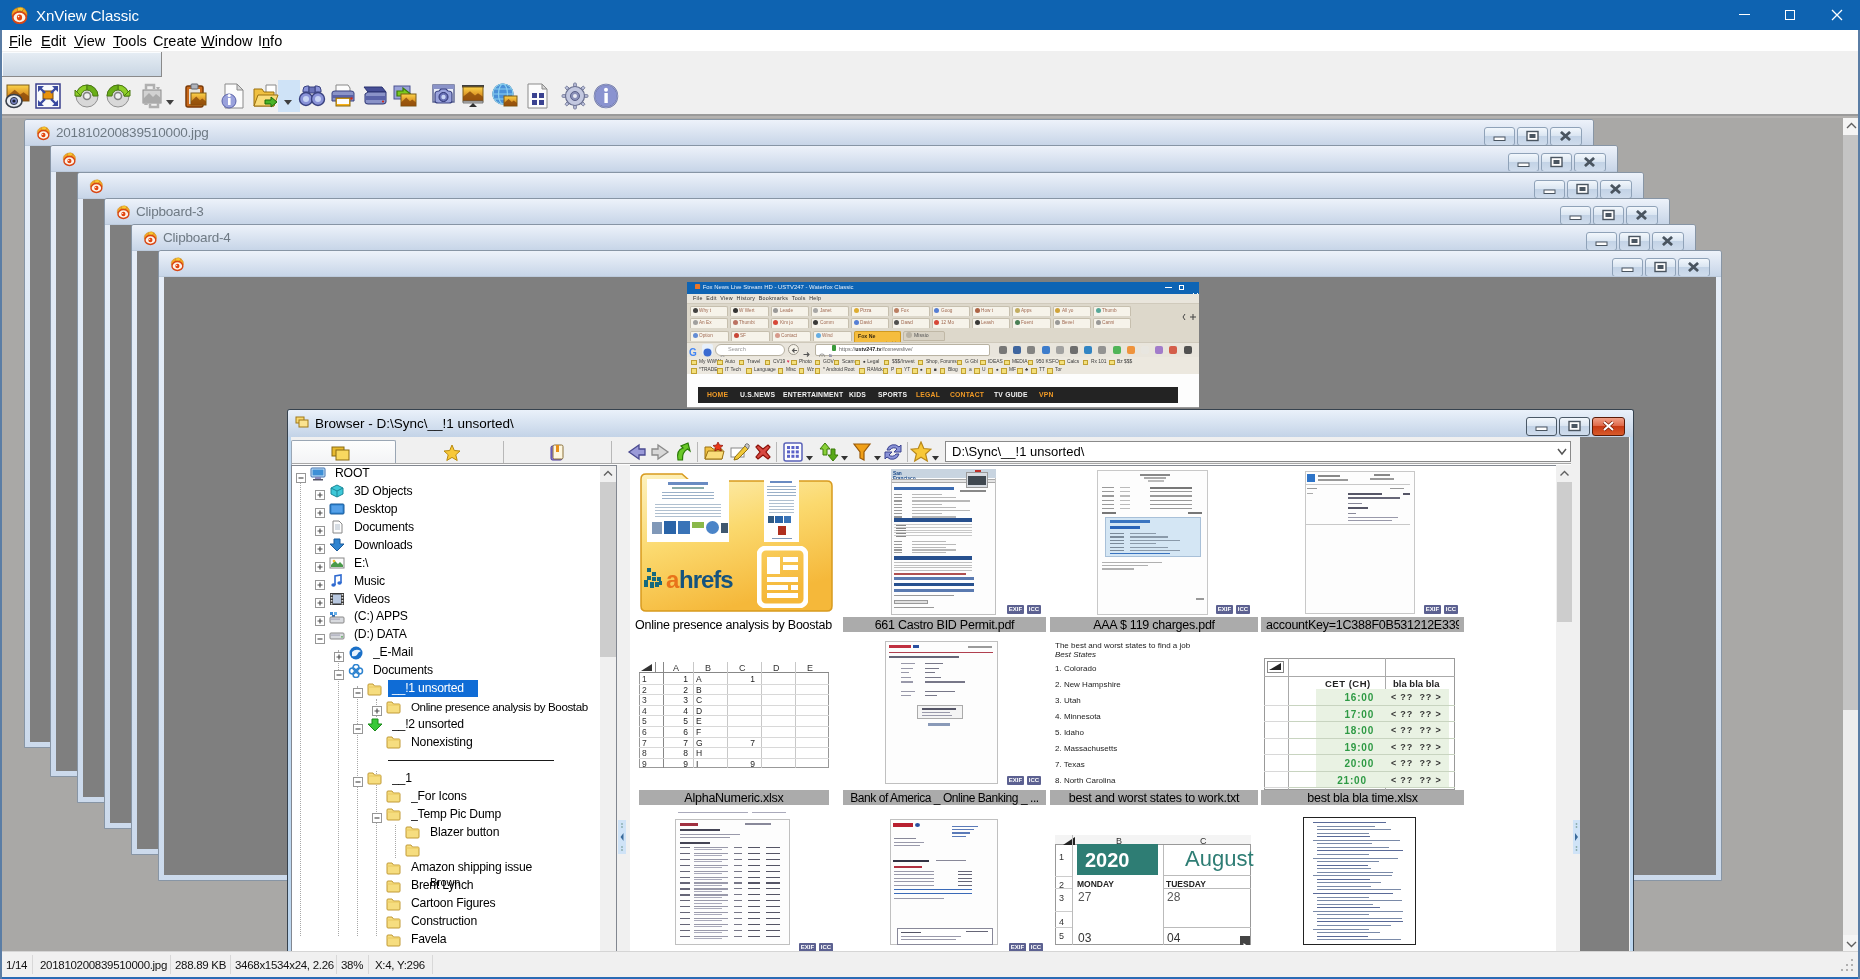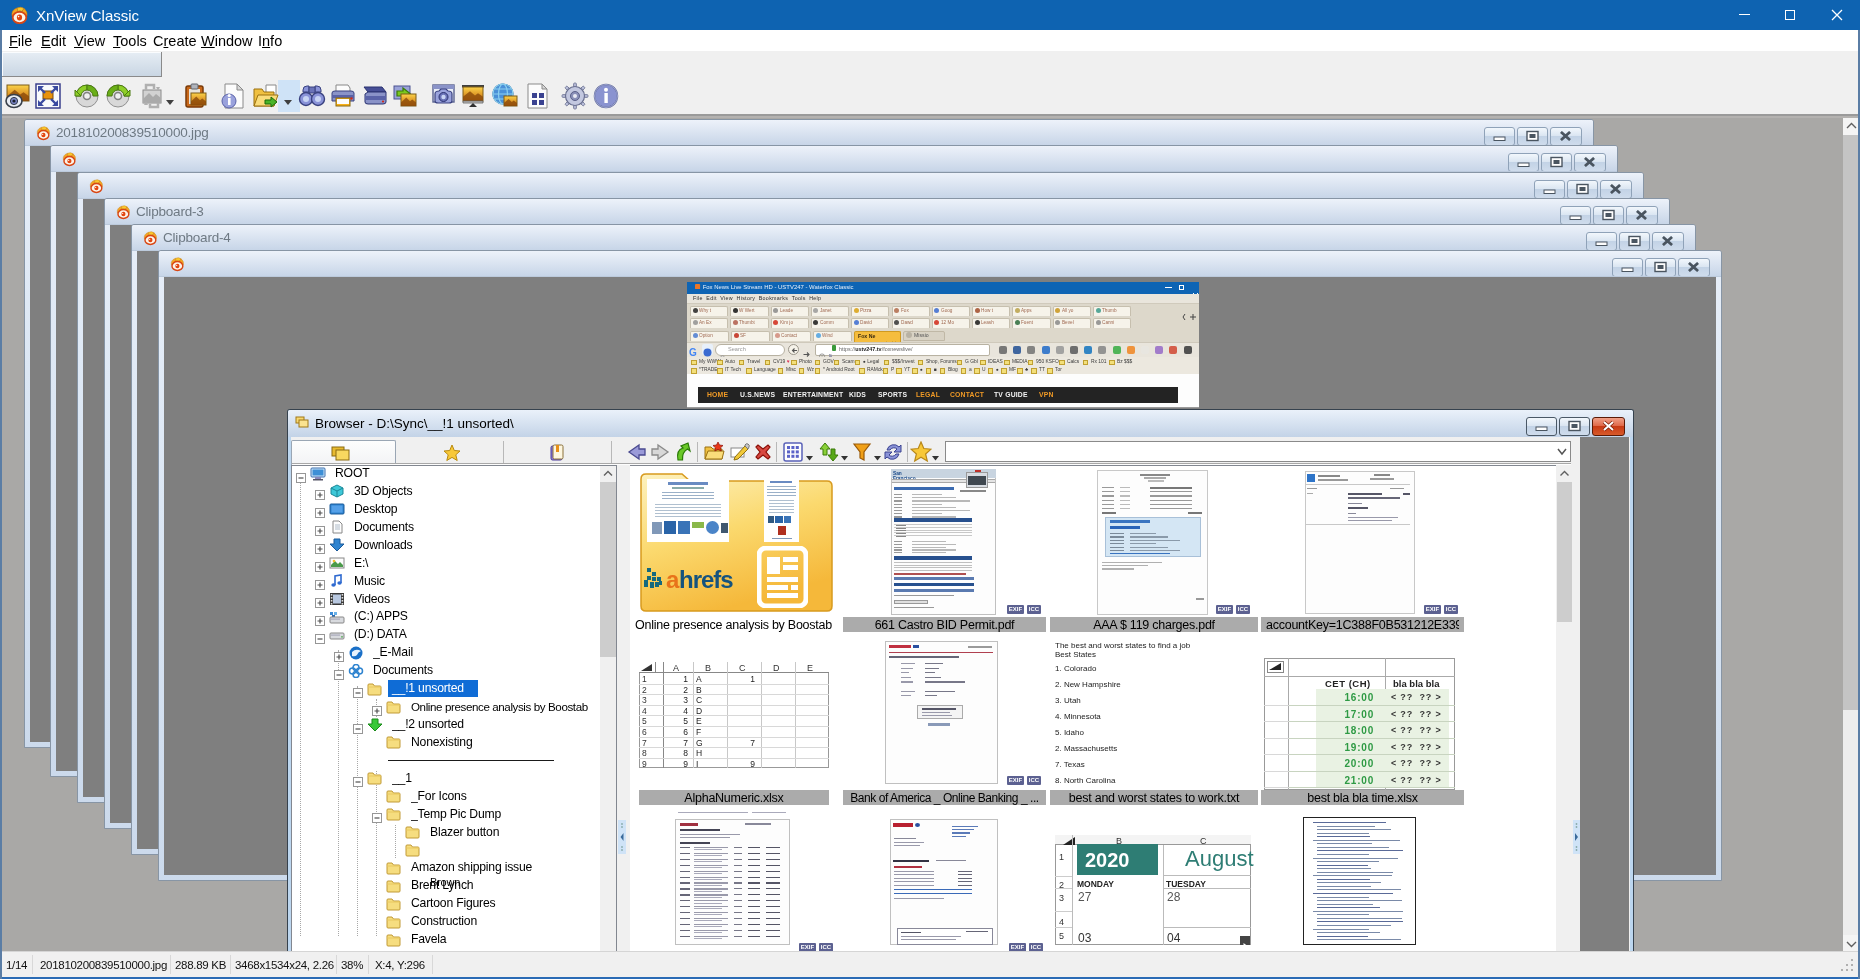--- a/index.html
+++ b/index.html
@@ -759,20 +759,21 @@
         <path d="M17 13 A7 7 0 0 1 5 16 L3 18 L3 11 L10 11 L7 14 A4.5 4.5 0 0 0 14 13 Z" fill="#8a93d8" stroke="#3a4290" stroke-width="1"></path>
       </svg></div>
 <div style="position:absolute;left:907px;top:442px;width:1px;height:20px;background:#b8b8b8;"></div>
 <div style="position:absolute;left:910px;top:441px;width:22px;height:22px;"><svg width="22" height="22" viewBox="0 0 22 22">
         <path d="M11 1 L13.8 7.5 L21 8.2 L15.6 13 L17.3 20 L11 16.2 L4.7 20 L6.4 13 L1 8.2 L8.2 7.5 Z" fill="#f8c838" stroke="#b8881a" stroke-width="1.2"></path>
       </svg></div>
 <div style="position:absolute;left:931px;top:448px;width:9px;height:9px;"><svg width="9" height="9">
         <path d="M1 3 L8 3 L4.5 7.5 Z" fill="#333"></path>
       </svg></div>
 <div style="position:absolute;left:945px;top:441px;width:626px;height:21px;background:#fff;border:1px solid #8a8a8a;"></div>
+<div style="position:absolute;left:952px;top:444px;width:500px;height:15px;font-size:13px;color:#000;">D:\Sync\__!1 unsorted\</div>
 <div style="position:absolute;left:1556px;top:444px;width:12px;height:14px;"><svg width="12" height="14">
         <path d="M2 5 L6 10 L10 5" stroke="#555" stroke-width="1.5" fill="none"></path>
       </svg></div>
 <div style="position:absolute;left:291px;top:465px;width:326px;height:487px;background:#fff;border:1px solid #828790;border-bottom:none;"></div>
 <div style="position:absolute;left:600px;top:466px;width:16px;height:486px;background:#f0f0f0;"></div>
 <div style="position:absolute;left:600px;top:466px;width:16px;height:16px;background:#f0f0f0;"><svg width="16" height="16">
         <path d="M4 9.5 L8 5.5 L12 9.5" stroke="#606060" stroke-width="1.4" fill="none"></path>
       </svg></div>
 <div style="position:absolute;left:600px;top:482px;width:16px;height:175px;background:#cdcdcd;"></div>
 <div style="position:absolute;left:618px;top:820px;width:8px;height:34px;background:#cfe3f7;"><svg width="8" height="34">
@@ -1305,21 +1306,21 @@
 <div style="position:absolute;left:917px;top:705px;width:46px;height:14px;background:#f4f4f4;border:1px solid #aaa;"></div>
 <div style="position:absolute;left:922px;top:708px;width:34px;height:2px;background:#556;"></div>
 <div style="position:absolute;left:922px;top:712px;width:28px;height:1px;background:#99a;"></div>
 <div style="position:absolute;left:922px;top:715px;width:30px;height:1px;background:#99a;"></div>
 <div style="position:absolute;left:928px;top:723px;width:22px;height:2.5px;background:#8a9ab8;"></div>
 <div style="position:absolute;left:1007px;top:776px;width:17px;height:9px;background:#5c6191;color:#fff;font-size:6px;font-weight:bold;text-align:center;line-height:9px;border-radius:1px;">EXIF</div>
 <div style="position:absolute;left:1027px;top:776px;width:14px;height:9px;background:#5c6191;color:#fff;font-size:6px;font-weight:bold;text-align:center;line-height:9px;border-radius:1px;">ICC</div>
 <div style="position:absolute;left:843px;top:790px;width:203px;height:15px;background:#ababab;"></div>
 <div style="position:absolute;left:845px;top:791px;width:199px;height:14px;font-size:12px;letter-spacing:-0.45px;color:#000;text-align:center;overflow:hidden;white-space:nowrap;">Bank of America _ Online Banking _ ...</div>
 <div style="position:absolute;left:1055px;top:641px;width:200px;height:9px;font-size:8px;color:#222;">The best and worst states to find a job</div>
-<div style="position:absolute;left:1055px;top:650px;width:200px;height:9px;font-size:8px;color:#222;">Best States</div>
+<div style="position:absolute;left:1055px;top:650px;width:200px;height:9px;font-size:8px;color:#222;font-style:italic;">Best States</div>
 <div style="position:absolute;left:1055px;top:664px;width:200px;height:9px;font-size:8px;color:#222;">1. Colorado</div>
 <div style="position:absolute;left:1055px;top:680px;width:200px;height:9px;font-size:8px;color:#222;">2. New Hampshire</div>
 <div style="position:absolute;left:1055px;top:696px;width:200px;height:9px;font-size:8px;color:#222;">3. Utah</div>
 <div style="position:absolute;left:1055px;top:712px;width:200px;height:9px;font-size:8px;color:#222;">4. Minnesota</div>
 <div style="position:absolute;left:1055px;top:728px;width:200px;height:9px;font-size:8px;color:#222;">5. Idaho</div>
 <div style="position:absolute;left:1055px;top:744px;width:200px;height:9px;font-size:8px;color:#222;">2. Massachusetts</div>
 <div style="position:absolute;left:1055px;top:760px;width:200px;height:9px;font-size:8px;color:#222;">7. Texas</div>
 <div style="position:absolute;left:1055px;top:776px;width:200px;height:9px;font-size:8px;color:#222;">8. North Carolina</div>
 <div style="position:absolute;left:1050px;top:790px;width:208px;height:15px;background:#ababab;"></div>
 <div style="position:absolute;left:1055px;top:791px;width:198px;height:14px;font-size:12.5px;letter-spacing:-0.25px;color:#000;text-align:center;overflow:hidden;white-space:nowrap;">best and worst states to work.txt</div>
@@ -1348,21 +1349,21 @@
 <div style="position:absolute;left:1289px;top:754.15px;width:166px;height:1px;background:#c8d4c0;"></div>
 <div style="position:absolute;left:1264px;top:754.15px;width:25px;height:1px;background:#d8d8d8;"></div>
 <div style="position:absolute;left:1330px;top:741.65px;width:44px;height:10px;font-size:10px;font-weight:bold;color:#2e9a44;text-align:right;letter-spacing:0.8px;">19:00</div>
 <div style="position:absolute;left:1391px;top:741.65px;width:58px;height:10px;font-size:9px;font-weight:bold;color:#333;letter-spacing:0.8px;">&lt; ??&nbsp; ?? &gt;</div>
 <div style="position:absolute;left:1289px;top:770.7px;width:166px;height:1px;background:#c8d4c0;"></div>
 <div style="position:absolute;left:1264px;top:770.7px;width:25px;height:1px;background:#d8d8d8;"></div>
 <div style="position:absolute;left:1330px;top:758.2px;width:44px;height:10px;font-size:10px;font-weight:bold;color:#2e9a44;text-align:right;letter-spacing:0.8px;">20:00</div>
 <div style="position:absolute;left:1391px;top:758.2px;width:58px;height:10px;font-size:9px;font-weight:bold;color:#333;letter-spacing:0.8px;">&lt; ??&nbsp; ?? &gt;</div>
 <div style="position:absolute;left:1289px;top:787.25px;width:166px;height:1px;background:#c8d4c0;"></div>
 <div style="position:absolute;left:1264px;top:787.25px;width:25px;height:1px;background:#d8d8d8;"></div>
-<div style="position:absolute;left:1330px;top:774.75px;width:44px;height:10px;font-size:10px;font-weight:bold;color:#2e9a44;text-align:right;letter-spacing:0.8px;">21:00</div>
+<div style="position:absolute;left:1330px;top:774.75px;width:44px;height:10px;font-size:10px;font-weight:bold;color:#2e9a44;text-align:center;letter-spacing:0.8px;">21:00</div>
 <div style="position:absolute;left:1391px;top:774.75px;width:58px;height:10px;font-size:9px;font-weight:bold;color:#333;letter-spacing:0.8px;">&lt; ??&nbsp; ?? &gt;</div>
 <div style="position:absolute;left:1261px;top:790px;width:203px;height:15px;background:#ababab;"></div>
 <div style="position:absolute;left:1266px;top:791px;width:193px;height:14px;font-size:12.5px;letter-spacing:-0.25px;color:#000;text-align:center;overflow:hidden;white-space:nowrap;">best bla bla time.xlsx</div>
 <div style="position:absolute;left:630px;top:806px;width:926px;height:139px;background:#fff;"></div>
 <div style="position:absolute;left:675px;top:813px;width:113px;height:3px;font-size:5px;color:#889;"></div>
 <div style="position:absolute;left:678px;top:812px;width:70px;height:1.2px;background:#aab;"></div>
 <div style="position:absolute;left:752px;top:812px;width:34px;height:1.2px;background:#aab;"></div>
 <div style="position:absolute;left:675px;top:819px;width:115px;height:126px;background:#fdfdfd;border:1px solid #c0c0c0;"></div>
 <div style="position:absolute;left:680px;top:823px;width:18px;height:2.5px;background:#a03040;"></div>
 <div style="position:absolute;left:745px;top:823px;width:26px;height:2px;background:#889;"></div>

